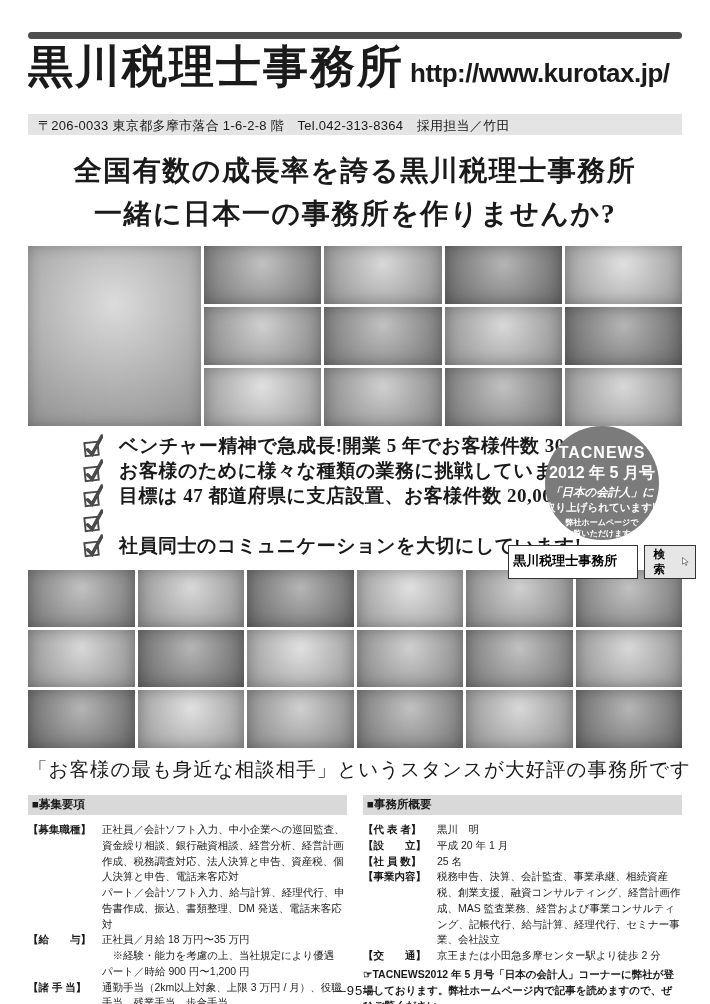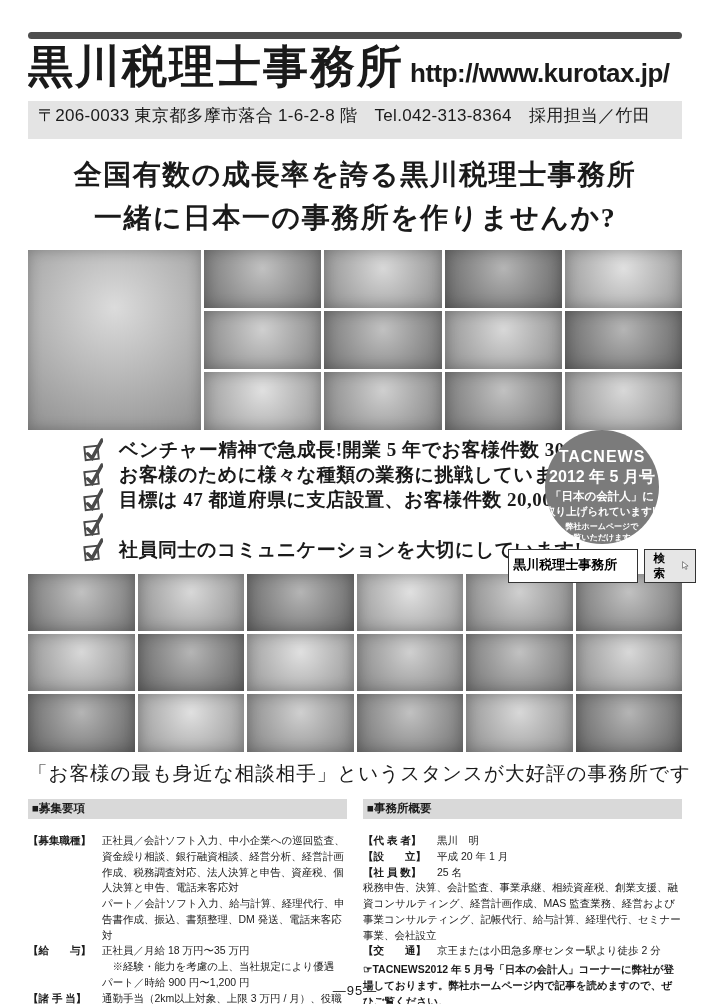--- a/index.html
+++ b/index.html
@@ -12,21 +12,21 @@
 
   .top-rule { margin-top:32px; height:7px; background:#4e4e4e; border-radius:4px; }
 
   .header-row { display:flex; align-items:flex-end; margin-top:1px; }
   .office-name {
     font-family:"Liberation Serif", serif; font-weight:bold;
     font-size:45px; line-height:1.2; letter-spacing:2px; white-space:nowrap;
   }
   .site-url { font-weight:bold; font-size:26px; letter-spacing:-0.5px; padding:0 0 5px 6px; white-space:nowrap; }
 
-  .address-strip { margin-top:7px; background:#e4e4e4; font-size:17px; padding:3px 10px 12px; letter-spacing:0.3px; }
+  .address-strip { margin-top:20px; background:#e4e4e4; font-size:13px; padding:3px 10px 0; letter-spacing:0.3px; }
 
   .headline {
     margin-top:14px; text-align:center; font-family:"Liberation Serif", serif;
     font-weight:bold; font-size:28px; line-height:1.55; letter-spacing:1.5px;
   }
 
   .collage { background:#fff; }
   .collage-top { margin-top:10px; height:180px; display:flex; gap:3px; }
   .feature-photo { width:173px; height:100%; }
   .grid-top { flex:1; display:grid; grid-template-columns:repeat(4,1fr); grid-auto-rows:1fr; gap:3px; }
@@ -51,39 +51,39 @@
   }
   .check-icon { width:21px; height:23px; flex:none; transform:rotate(-6deg); }
 
   .badge-col { position:absolute; right:0; top:-4px; width:160px; text-align:center; }
   .tac-circle {
     width:114px; height:114px; border-radius:50%; background:#7b7b7b; color:#fff;
     margin:0 auto; display:flex; flex-direction:column; justify-content:flex-end; gap:1px; padding-top:1px;
   }
   .tac-l1 { font-size:16px; font-weight:bold; letter-spacing:1px; }
   .tac-l2 { font-size:16px; font-weight:bold; }
-  .tac-l3 { font-size:11.5px; font-weight:bold; }
+  .tac-l3 { font-size:11.5px; font-weight:bold;font-style:italic; }
   .tac-l4 { font-size:10.5px; font-weight:bold; }
   .tac-sub { font-size:8px; font-weight:bold; margin-top:2px; line-height:1.35; }
   .search-row { margin-top:5px; display:flex; justify-content:center; gap:6px; }
   .search-input {
     width:130px; border:1.5px solid #333; font-size:13px; font-weight:bold;
     padding:1px 4px 2px; font-family:"Liberation Sans", sans-serif; border-radius:0; background:#fff;
   }
   .search-btn {
     border:1.5px solid #333; background:#e6e6e6; font-size:11.5px; font-weight:bold;
     padding:1px 6px; display:flex; align-items:center; gap:15px; font-family:"Liberation Sans", sans-serif; cursor:pointer;
   }
   .cursor-icon { width:11px; height:13px; }
 
   .tagline { margin-top:8px; text-align:center; font-size:19.5px; letter-spacing:1px; white-space:nowrap; }
 
   .info-section { margin-top:12px; display:flex; gap:16px; font-size:10.5px; line-height:1.5; }
   .info-col { flex:1; min-width:0; }
-  .sec-title { background:#d9d9d9; font-weight:bold; font-size:11.5px; padding:1px 4px 2px; margin-bottom:14px; }
+  .sec-title { background:#d9d9d9; font-weight:bold; font-size:11.5px; padding:1px 4px 2px; margin-bottom:7px; }
   .spec-row { display:flex; }
   .spec-label { width:74px; flex:none; font-weight:bold; white-space:nowrap; }
   .spec-value { flex:1; }
   .tac-note { margin-top:3px; font-weight:bold; }
   .tac-note .note-line { text-indent:0; }
 
   .page-number { position:absolute; bottom:6px; left:0; width:100%; text-align:center; font-size:13px; letter-spacing:1px; }
 </style>
 </head>
 <body>
@@ -247,20 +247,21 @@
               <div>平成 20 年 1 月</div>
             </div>
           </div>
           <div class="spec-row">
             <span class="spec-label">【社 員 数】</span>
             <div class="spec-value">
               <div>25 名</div>
             </div>
           </div>
           <div class="spec-row">
+            <span class="spec-label">【事業内容】</span>
             <div class="spec-value">
               <div>税務申告、決算、会計監査、事業承継、相続資産税、創業支援、融資コンサルティング、経営計画作成、MAS 監査業務、経営および事業コンサルティング、記帳代行、給与計算、経理代行、セミナー事業、会社設立</div>
             </div>
           </div>
           <div class="spec-row">
             <span class="spec-label">【交　　通】</span>
             <div class="spec-value">
               <div>京王または小田急多摩センター駅より徒歩 2 分</div>
             </div>
           </div>

